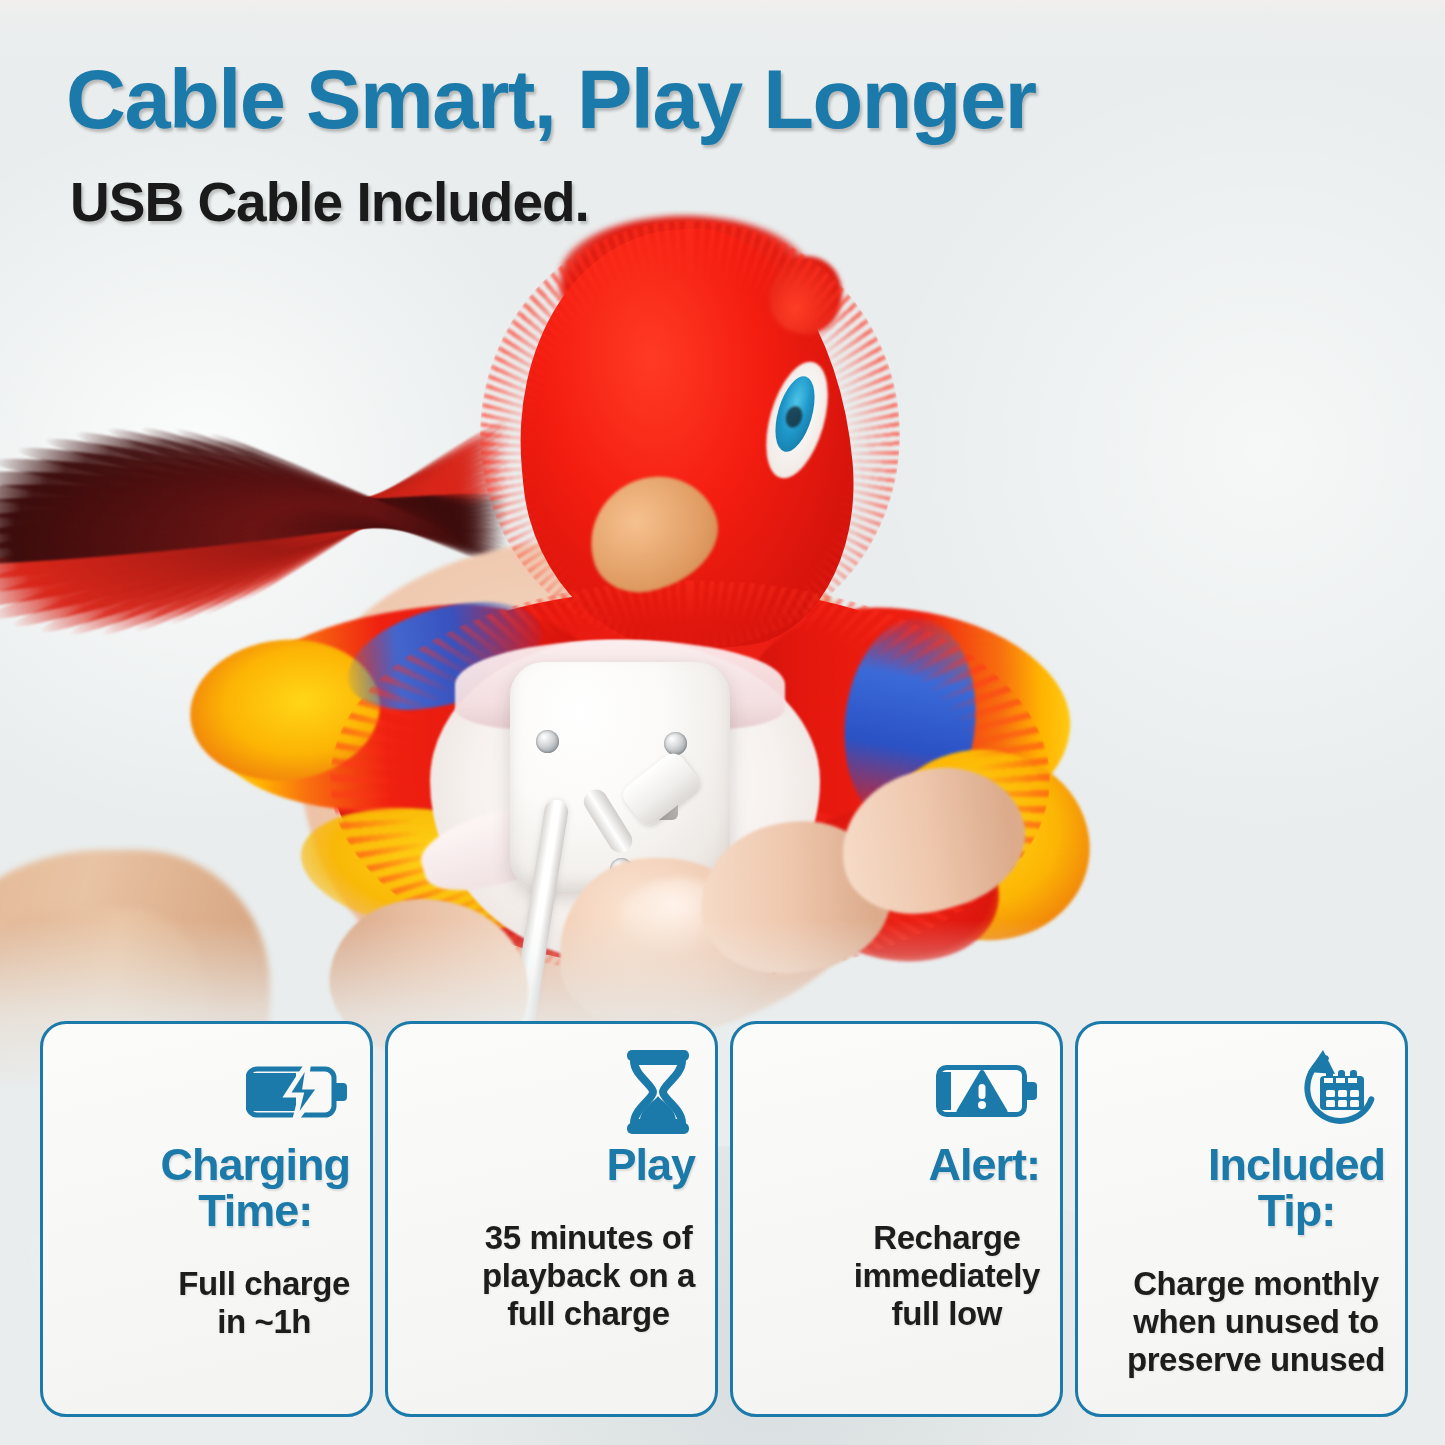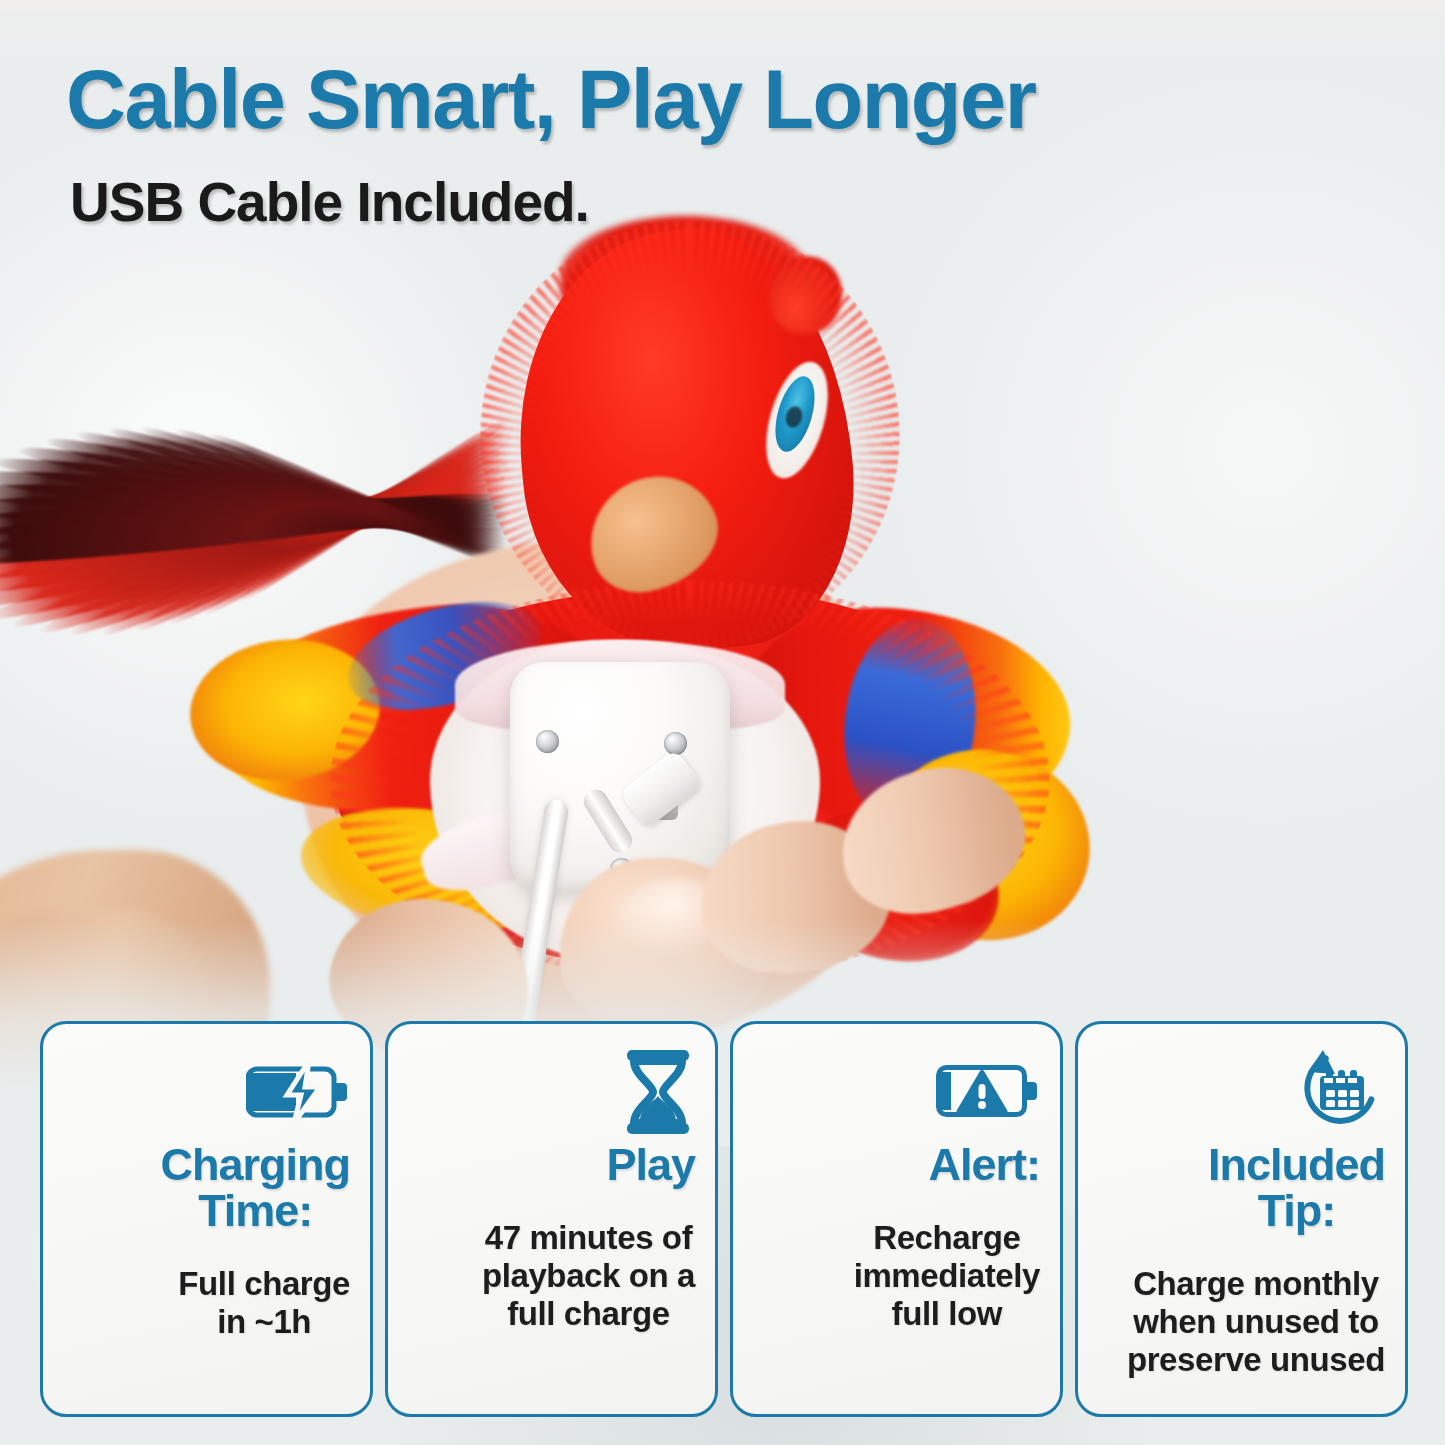--- a/index.html
+++ b/index.html
@@ -418,21 +418,21 @@
           <rect x="6" y="1" width="62" height="11" rx="5" fill="#1b7aa9"></rect>
           <rect x="6" y="74" width="62" height="11" rx="5" fill="#1b7aa9"></rect>
           <path d="M13 12h48c0 14-19 24-19 31s19 17 19 31H13c0-14 19-24 19-31S13 26 13 12z" fill="none" stroke="#1b7aa9" stroke-width="8" stroke-linejoin="round"></path>
           <path d="M37 47c4 6 18 12 18 25H19c0-13 14-19 18-25z" fill="#1b7aa9"></path>
         </svg>
       </div>
       <div class="card-title">
         <div>Play</div>
       </div>
       <div class="card-body">
-        <div>47 minutes of</div>
+        <div>35 minutes of</div>
         <div>playback on a</div>
         <div>full charge</div>
       </div>
     </div>
 
     <div class="card">
       <div class="card-icon">
         <svg width="104" height="58" viewBox="0 0 104 58" aria-hidden="true">
           <rect x="2.5" y="4.5" width="86" height="47" rx="8" fill="#fbfbf9" stroke="#1b7aa9" stroke-width="5"></rect>
           <path d="M90 19h7a4 4 0 0 1 4 4v10a4 4 0 0 1-4 4h-7z" fill="#1b7aa9"></path>

